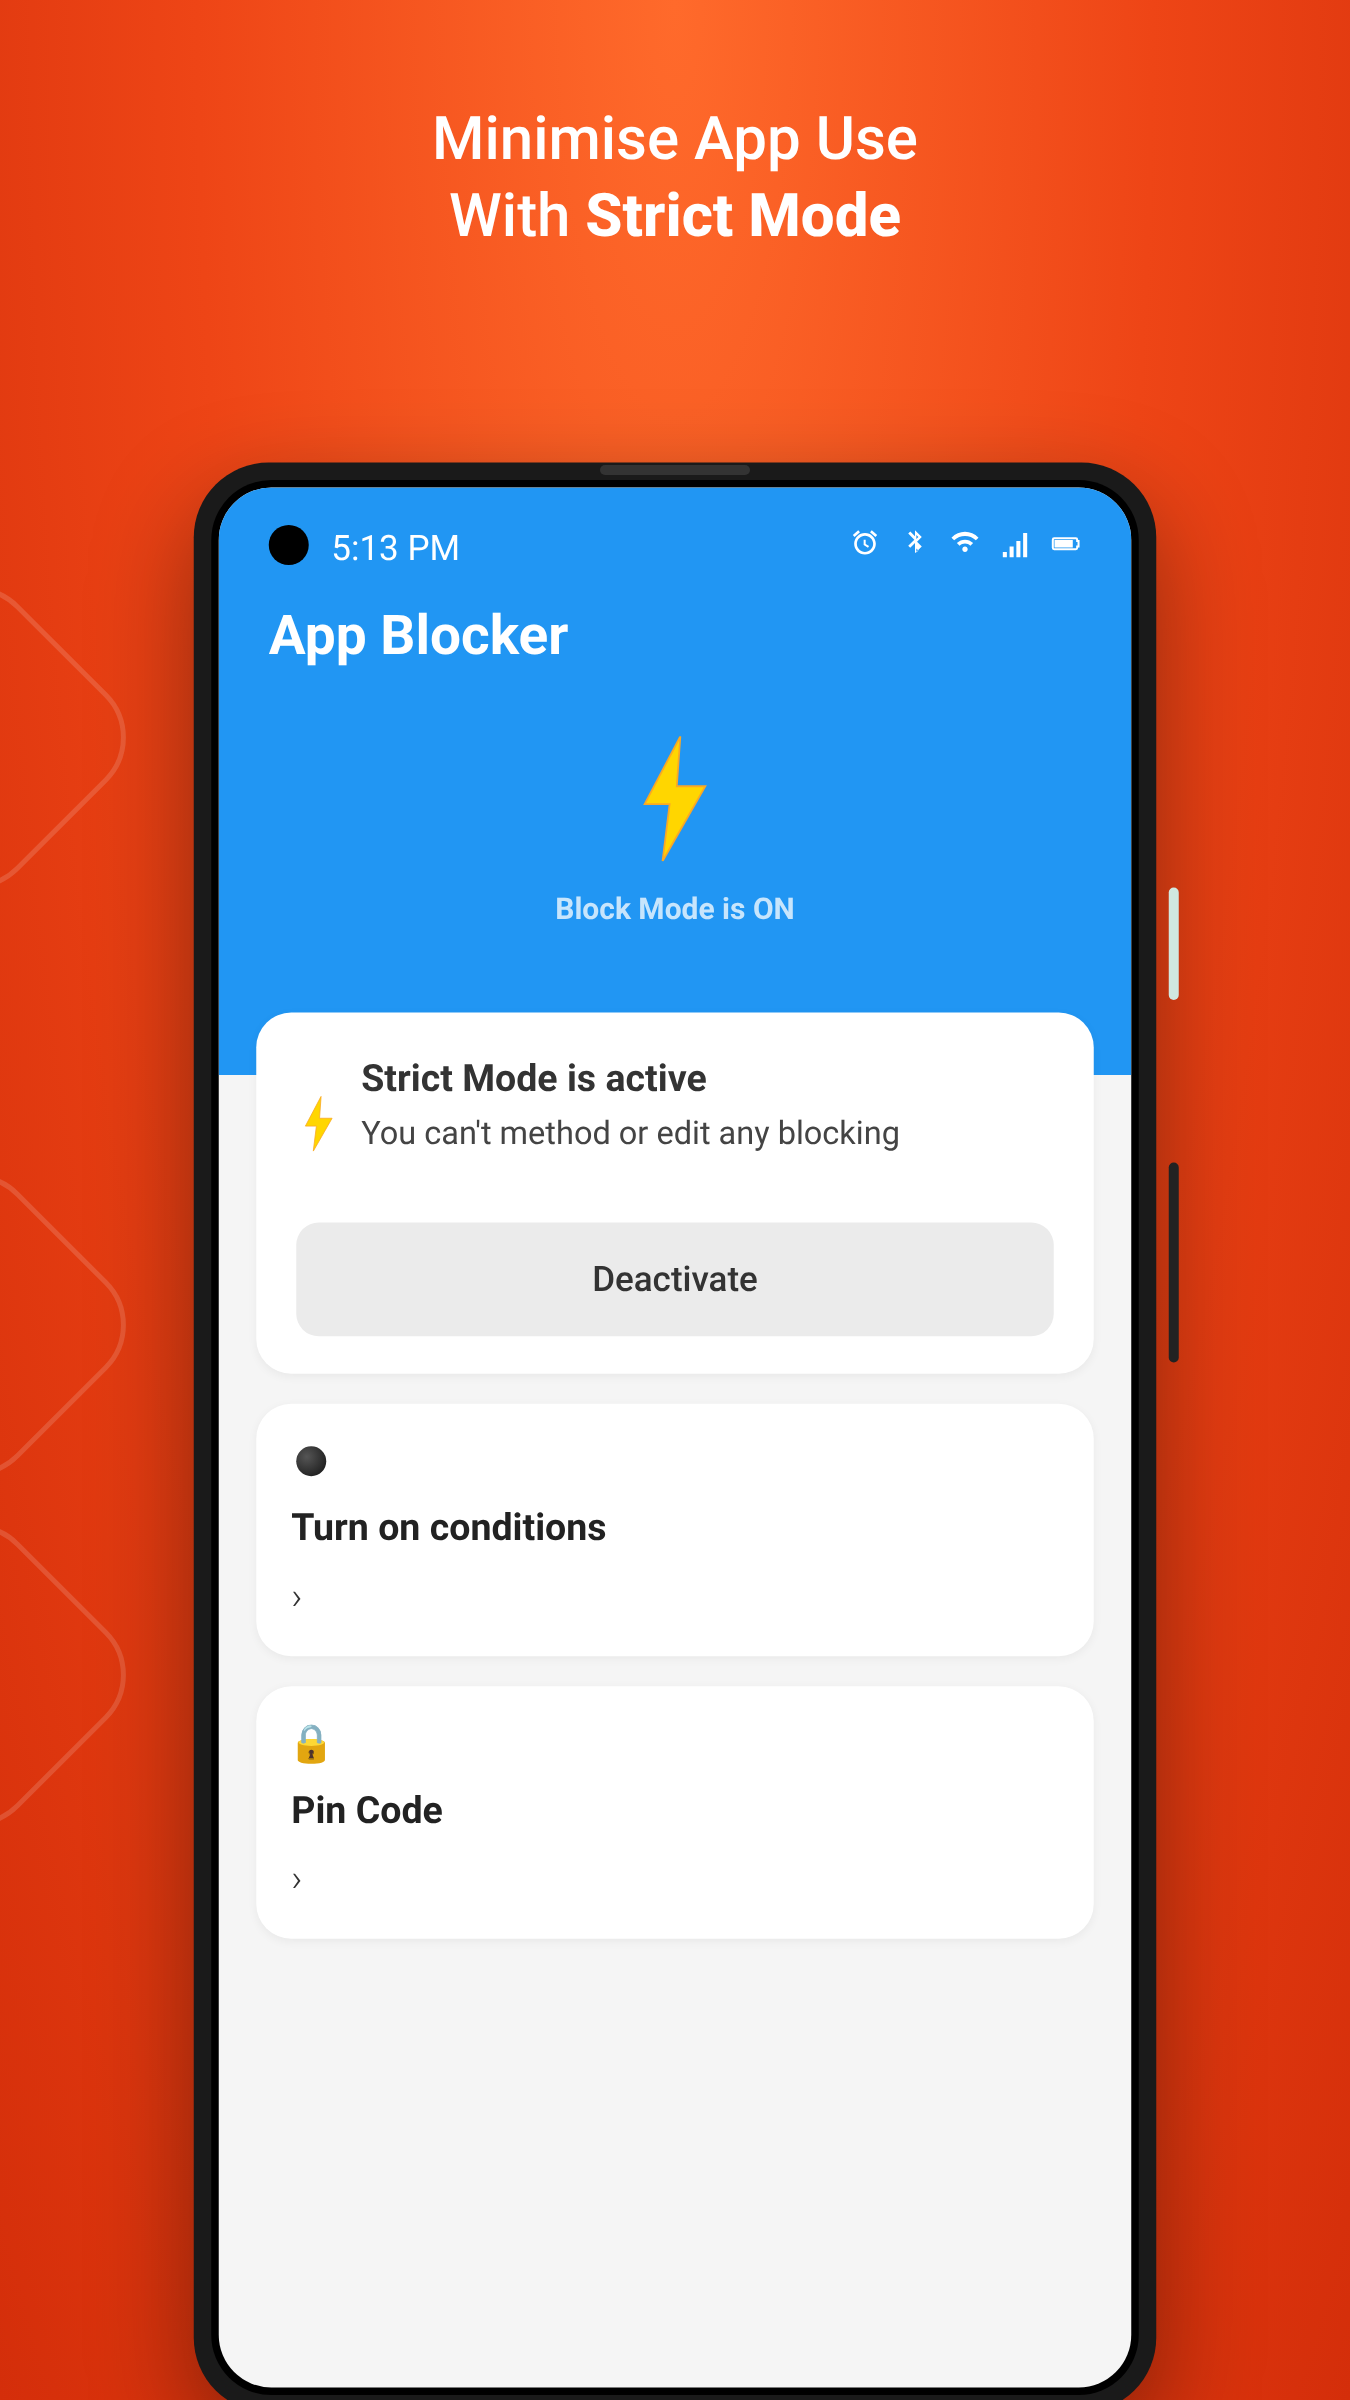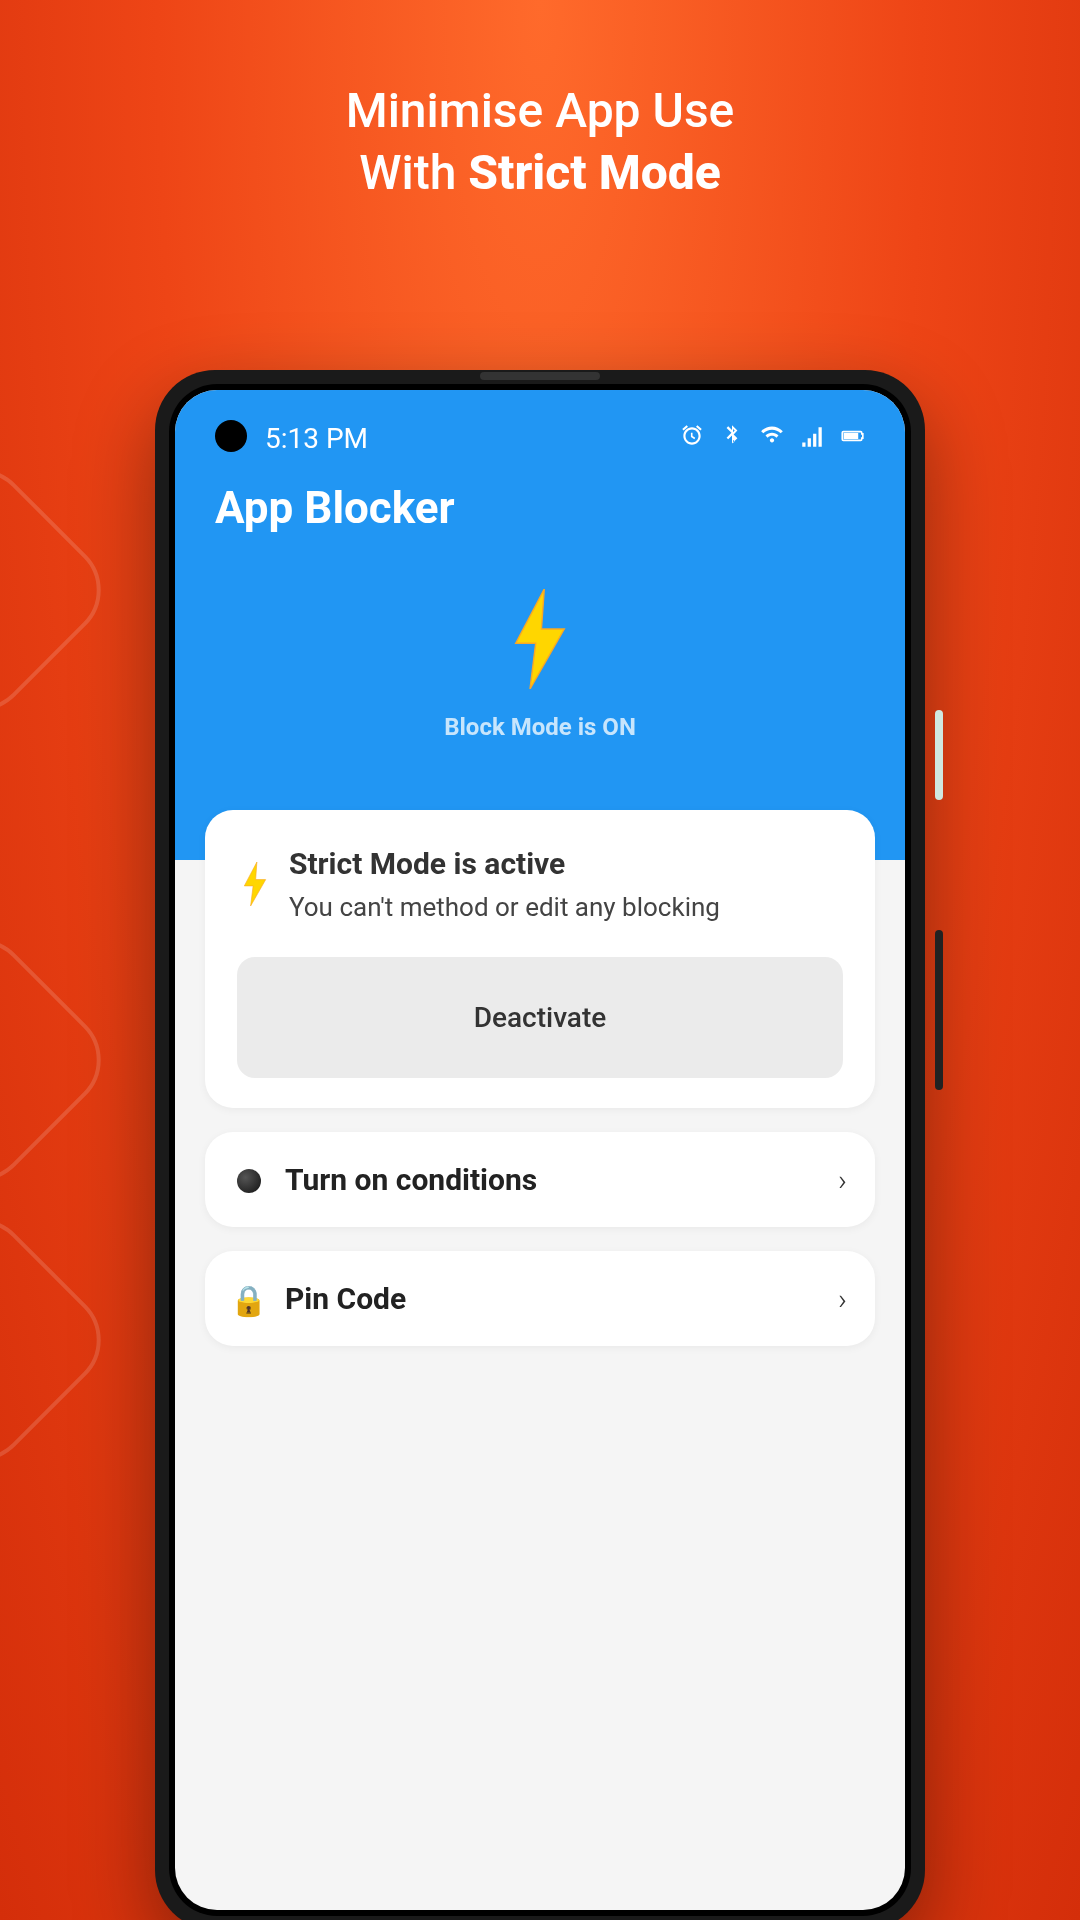--- a/index.html
+++ b/index.html
@@ -153,54 +153,55 @@
       border-radius: 28px;
       padding: 36px 32px;
       margin-bottom: 24px;
       box-shadow: 0 2px 8px rgba(0,0,0,0.05);
     }
     .card-main { padding: 36px 32px 30px; }
     
     .strict-row {
       display: flex;
       gap: 16px;
-      align-items: center;
+      align-items: flex-end;
     }
     .bolt-small svg { width: 36px; height: 44px; }
     .strict-text h3 {
       font-size: 30px;
       font-weight: 700;
       color: #333;
       margin-bottom: 8px;
     }
     .strict-text p {
       font-size: 26px;
       color: #444;
       line-height: 1.4;
     }
     
     .deactivate-btn {
       display: block;
       width: 100%;
       background: #ebebeb;
       border: none;
       border-radius: 18px;
-      padding: 44px;
+      padding: 29px;
       font-size: 28px;
       font-weight: 500;
       color: #333;
-      margin-top: 32px;
+      margin-top: 53px;
       cursor: pointer;
     }
     
     .list-card {
       display: flex;
-      align-items: flex-end;
+      align-items: flex-start;
       padding: 30px 28px;
       gap: 20px;
+      flex-direction: column;
     }
     .list-icon {
       width: 32px;
       height: 32px;
       display: flex;
       align-items: center;
       justify-content: center;
     }
     .dot-icon {
       width: 24px;

